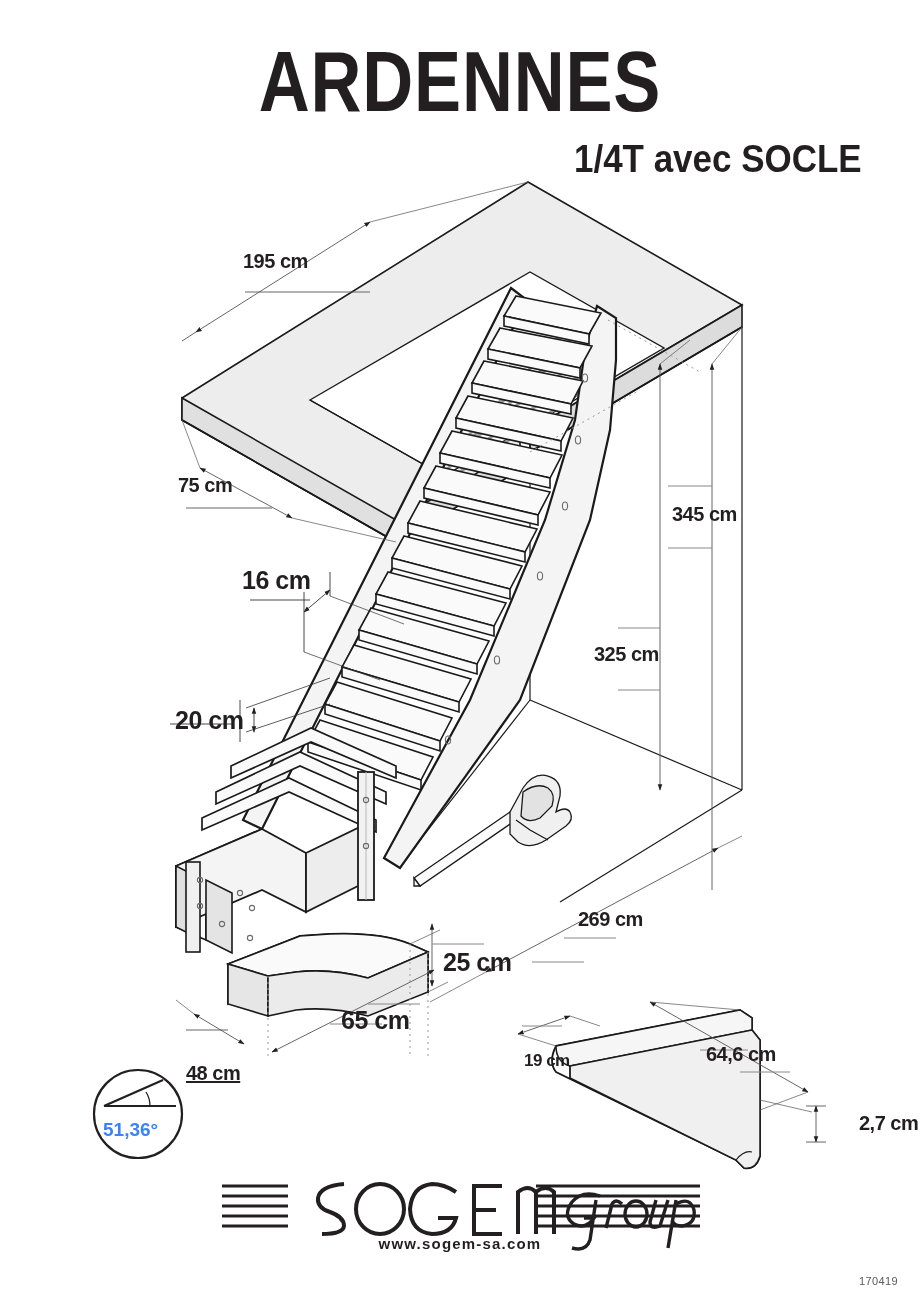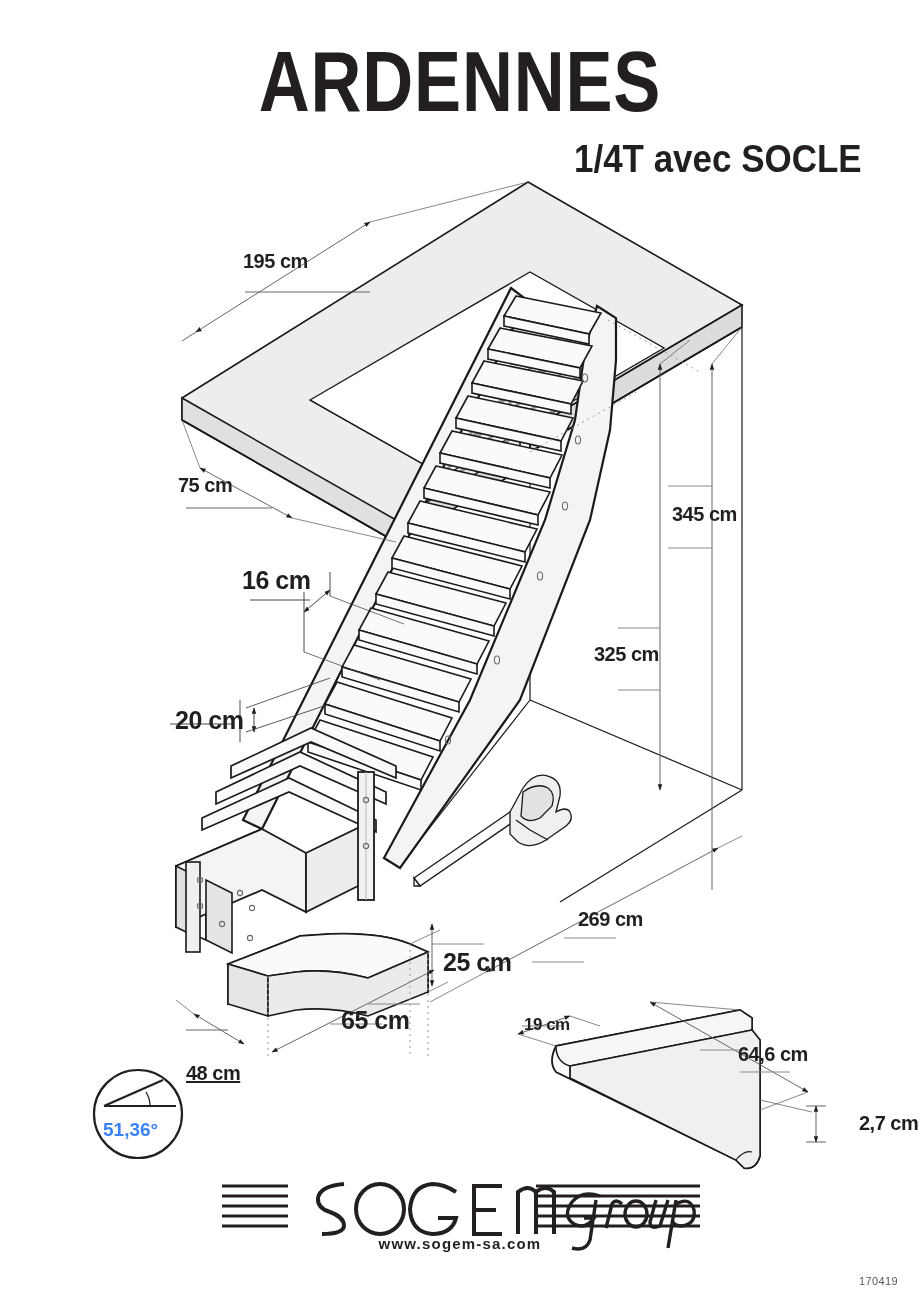--- a/index.html
+++ b/index.html
@@ -399,22 +399,22 @@
 <div class="dim dim-lg" style="left:243px; top:250px;">195 cm</div>
 <div class="dim dim-lg" style="left:178px; top:474px;">75 cm</div>
 <div class="dim dim-md" style="left:242px; top:566px;">16 cm</div>
 <div class="dim dim-md" style="left:163px; top:706px;margin-left:12px;">20 cm</div>
 <div class="dim dim-lg" style="left:672px; top:503px;">345 cm</div>
 <div class="dim dim-lg" style="left:594px; top:643px;">325 cm</div>
 <div class="dim dim-lg" style="left:578px; top:908px;">269 cm</div>
 <div class="dim dim-md" style="left:443px; top:948px;">25 cm</div>
 <div class="dim dim-sm" style="left:186px; top:1062px;text-decoration:underline;">48 cm</div>
 <div class="dim dim-md" style="left:341px; top:1006px;">65 cm</div>
-<div class="dim dim-xs" style="left:524px; top:1015px;text-align:right;">19 cm</div>
-<div class="dim dim-sm" style="left:738px; top:1043px;">64,6 cm</div>
+<div class="dim dim-xs" style="left:524px; top:1051px;text-align:right;">19 cm</div>
+<div class="dim dim-sm" style="left:706px; top:1043px;">64,6 cm</div>
 <div class="dim dim-sm" style="left:833px; top:1112px;margin-left:26px;">2,7 cm</div>
 
 <div class="angle-label" style="left:103px; top:1119px;">51,36°</div>
 
 <div class="logo-wrap">
   <div class="logo-url">www.sogem-sa.com</div>
 </div>
 
 <div class="doc-code">170419</div>
 

